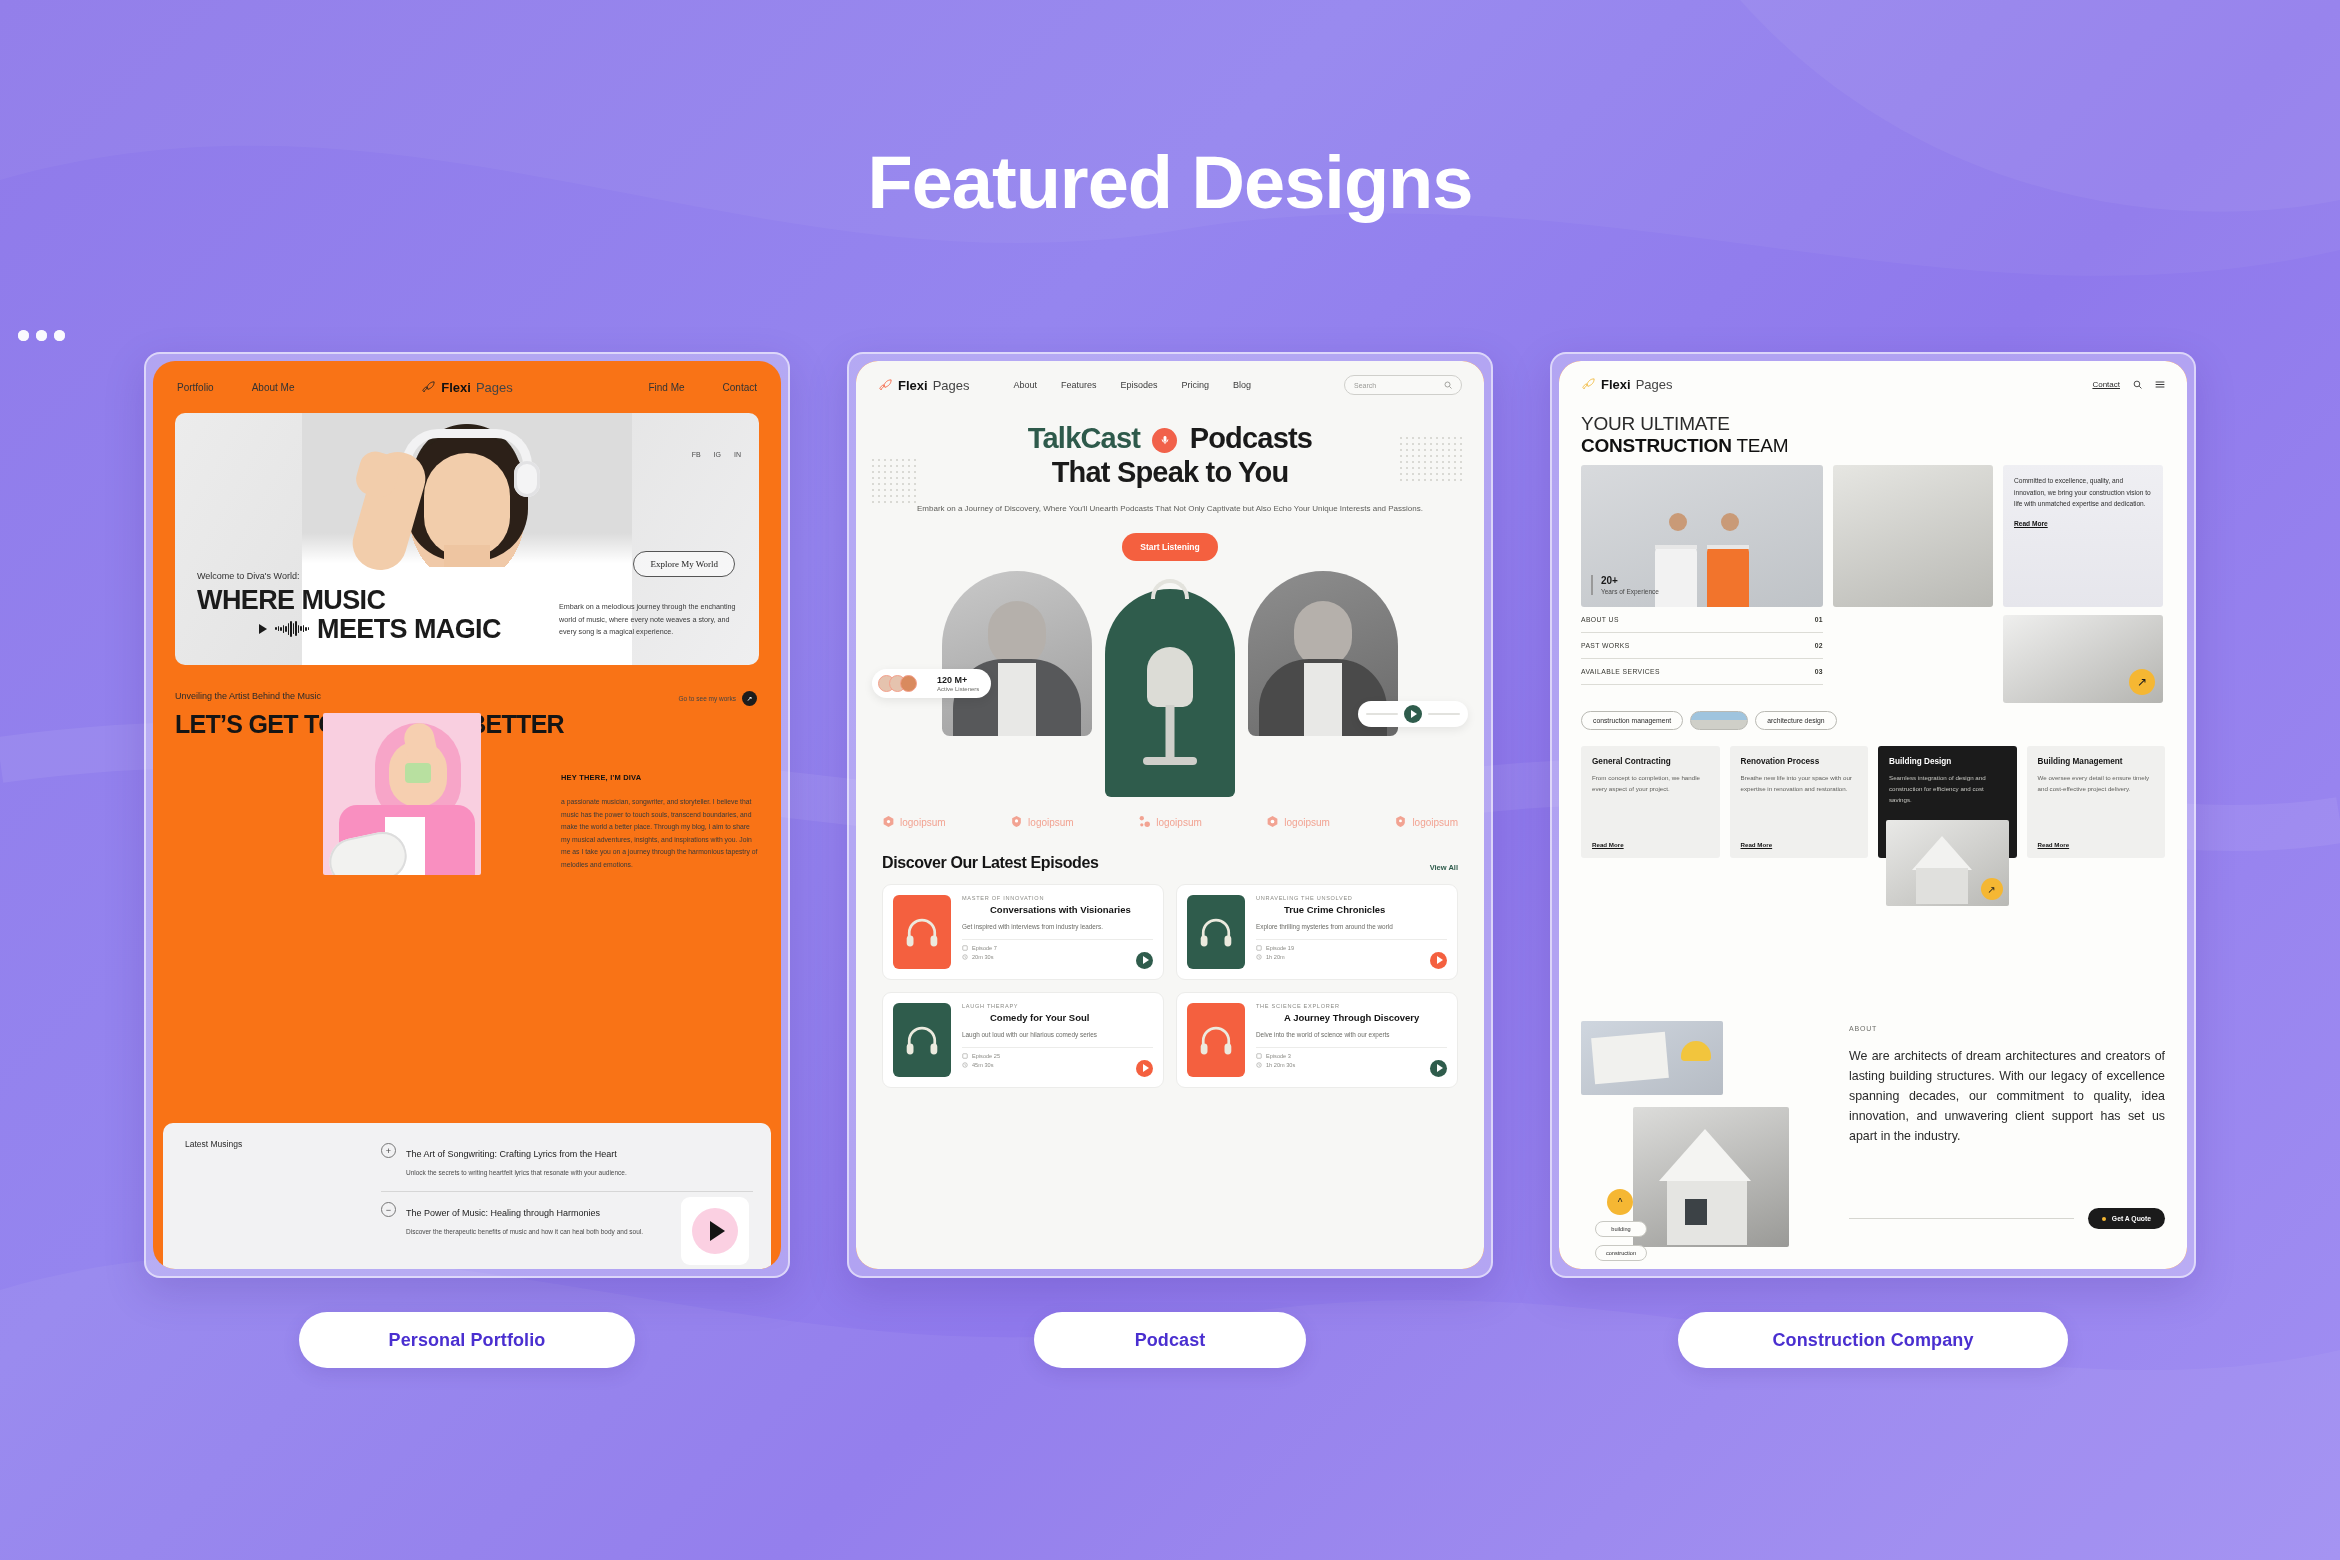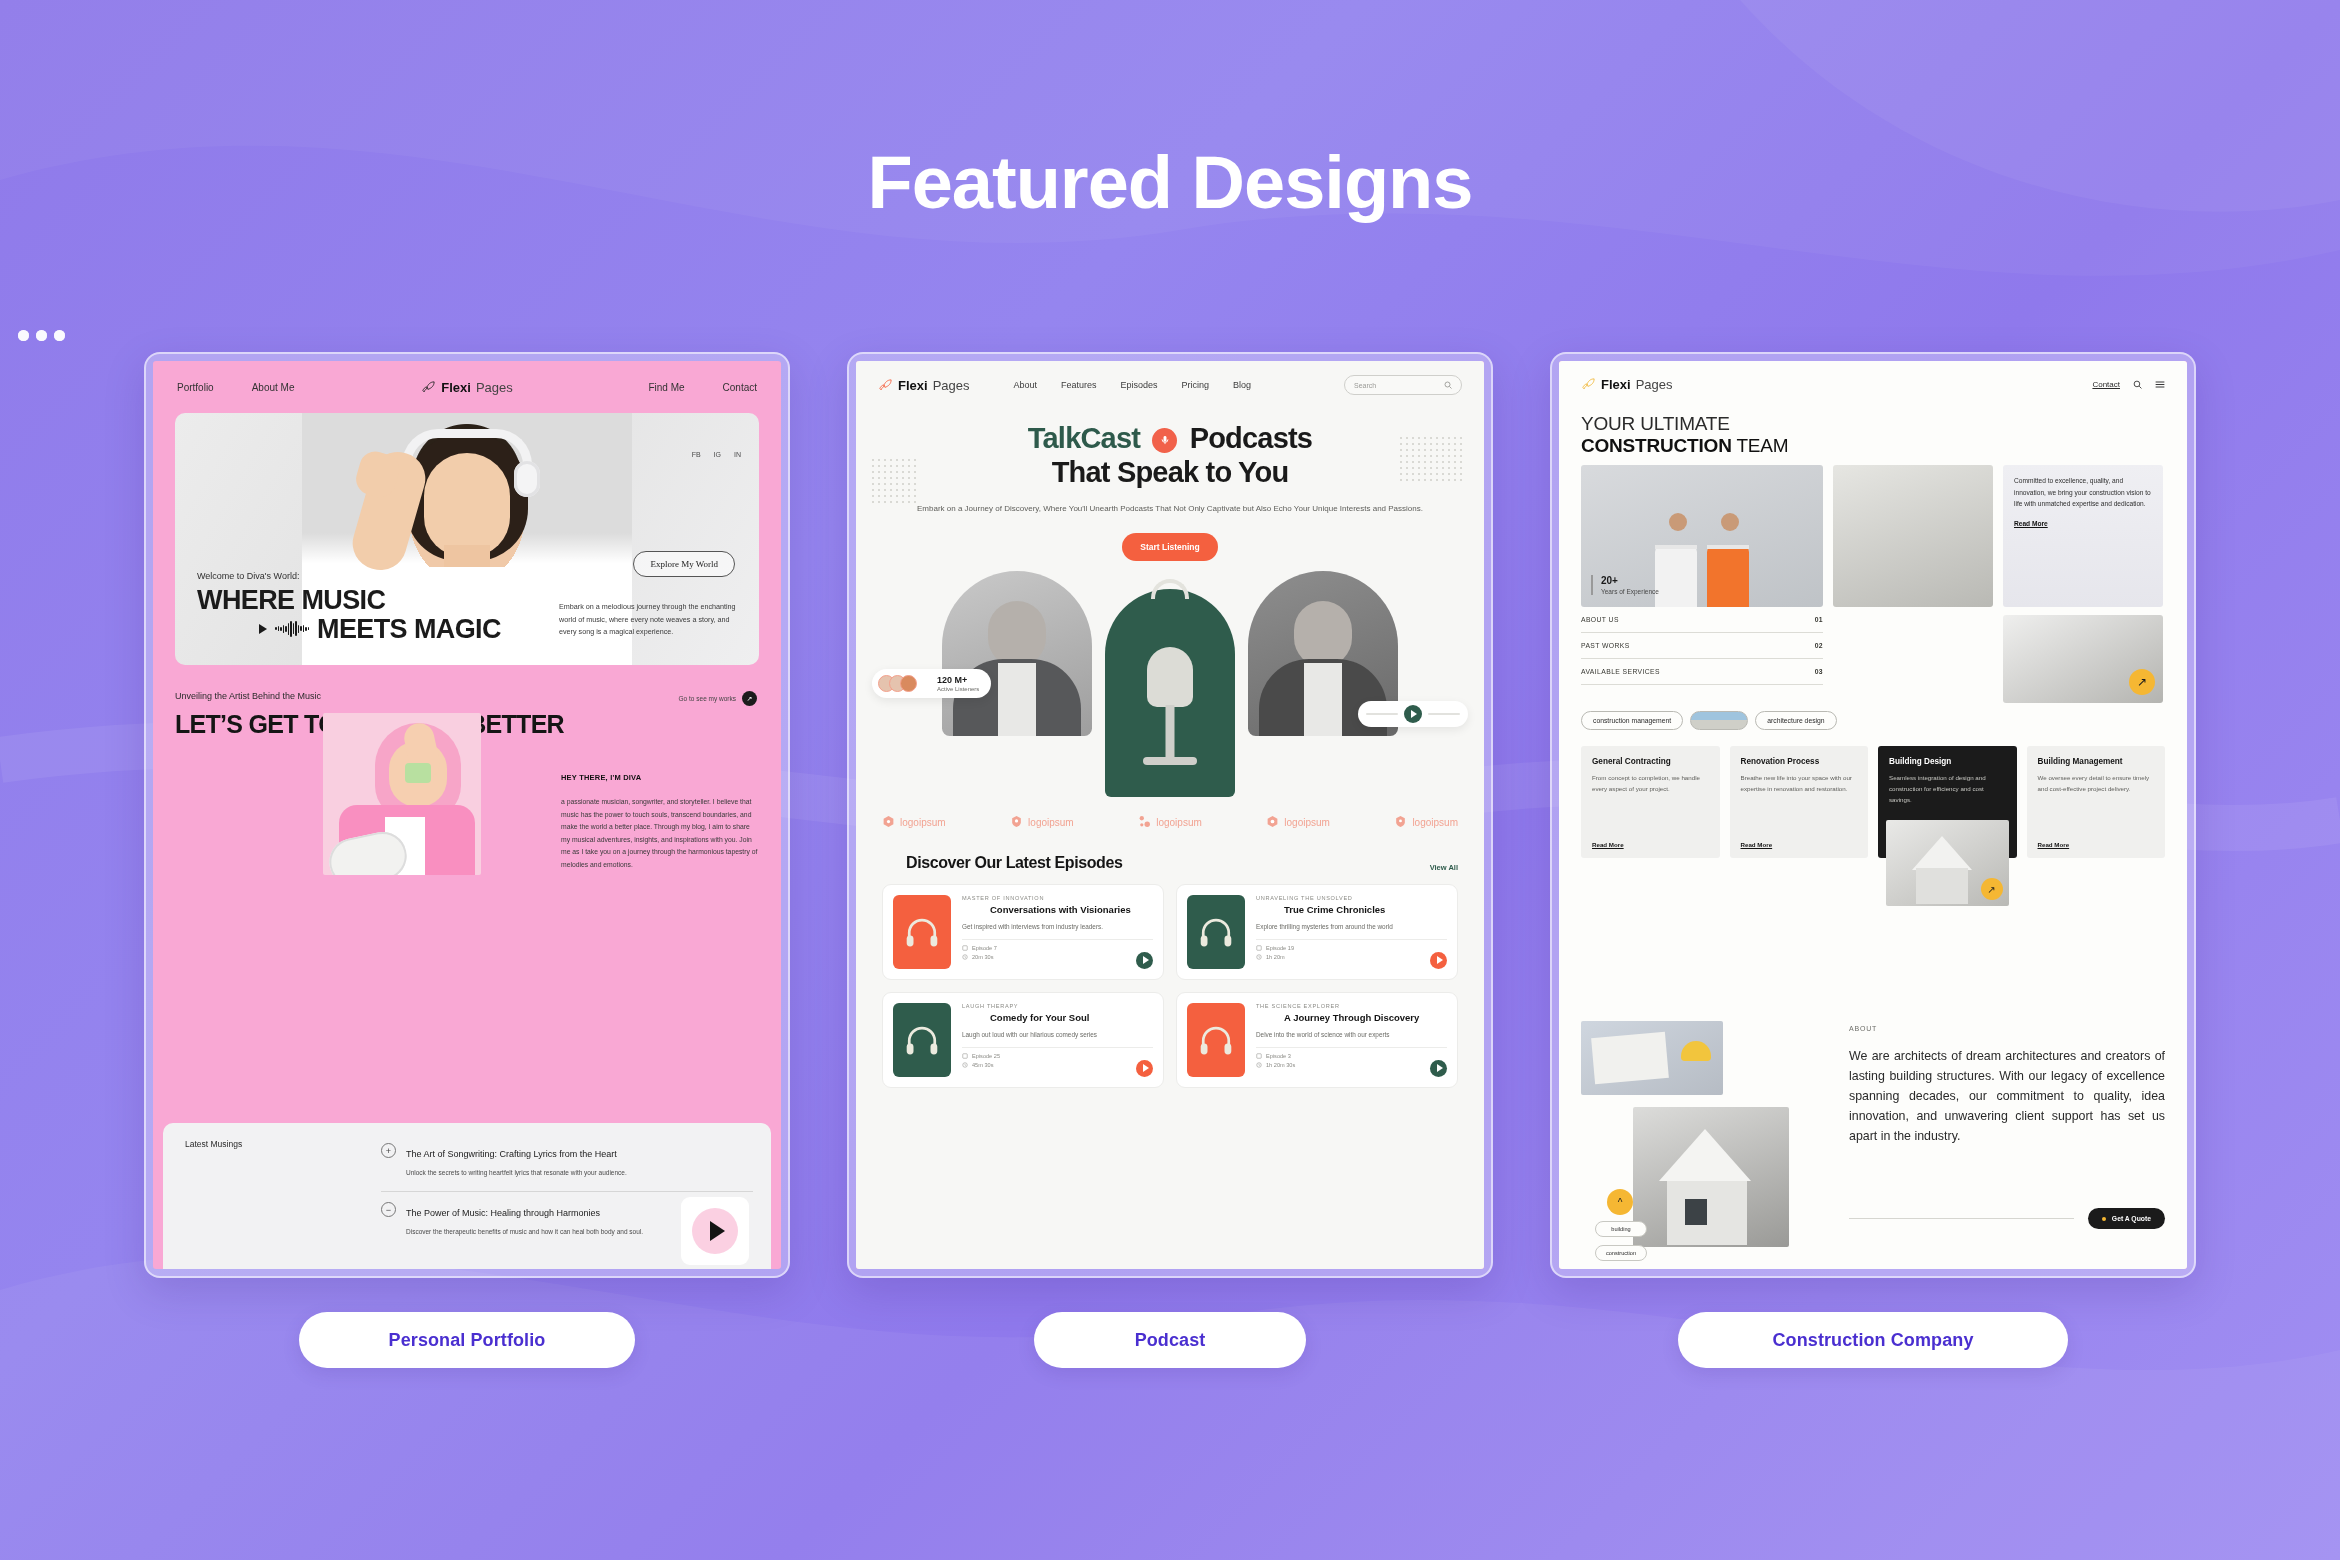--- a/index.html
+++ b/index.html
@@ -27,21 +27,21 @@
   .browser {
     width: 646px; height: 926px;
     background: rgba(255,255,255,0.30);
     border: 2px solid rgba(255,255,255,0.55);
     border-radius: 16px;
     padding: 7px;
     box-shadow: 0 14px 40px rgba(60,30,130,0.18);
   }
   .browser-inner {
     width: 100%; height: 100%;
-    background: #f9a8d4; border-radius: 3px;
+    background: #f97316; border-radius: 22px;
     overflow: hidden; position: relative;
   }
   .titlebar { height: 22px; display: flex; align-items: center; gap: 7px; padding-left: 12px;
     background: transparent; position: absolute; top: -28px; left: 6px; }
   .dot { width: 11px; height: 11px; border-radius: 50%; background: rgba(255,255,255,0.65); }
 
   .site { position: absolute; inset: 0; overflow: hidden; }
 
   
   .p-nav { display: flex; align-items: center; height: 52px; padding: 0 24px; font-size: 10px; color: #333; }
@@ -149,21 +149,21 @@
   .stats .d { font-size:6px; color:#6a6a66; margin-top:1px; }
   .player { position:absolute; right:16px; top:130px; width:110px; height:26px; background:#fff; border-radius:14px;
     display:flex; align-items:center; gap:6px; padding:0 8px; box-shadow:0 3px 10px rgba(0,0,0,0.08); }
   .player .bar { flex:1; height:2px; background:#e2e2de; border-radius:2px; }
   .player .pb { width:18px;height:18px;border-radius:50%;background:#2f5c4c;display:flex;align-items:center;justify-content:center;}
   .player .pb .t{width:0;height:0;border-left:6px solid #fff;border-top:4px solid transparent;border-bottom:4px solid transparent;margin-left:2px;}
   .logos { display:flex; justify-content:space-between; padding: 16px 26px 0; }
   .logo { display:flex; align-items:flex-end; gap:5px; color:#f2a392; font-size:10px; }
   .logo .g { width:13px;height:13px; }
   .eps-head { display:flex; align-items:flex-end; justify-content:space-between; padding: 26px 26px 0; }
-  .eps-head h3 { font-size:16px; font-weight:bold; color:#151515; letter-spacing:-0.4px;margin-left:24px;}
+  .eps-head h3 { font-size:16px; font-weight:bold; color:#151515; letter-spacing:-0.4px;}
   .eps-head a { font-size:7.5px; color:#2f5c4c; font-weight:bold; }
   .eps-grid { display:grid; grid-template-columns: 1fr 1fr; gap:12px; padding: 12px 26px 0; }
   .ep { background:#fff; border:1px solid #ececea; border-radius:9px; padding:10px; display:flex; gap:11px; height:96px; position:relative;}
   .ep-art { width:58px; height:100%; border-radius:6px; display:flex; align-items:center; justify-content:center; flex:0 0 auto;}
   .ep-art.orange { background:#f4603f; } .ep-art.green { background:#2f5c4c; }
   .hp-ico { width:34px;height:30px; }
   .ep-body { flex:1; min-width:0; position:relative;}
   .ep-kick { font-size:5.6px; letter-spacing:0.7px; color:#8b8b86; }
   .ep-t { font-size:9.5px; font-weight:bold; color:#141414; margin-top:3px; line-height:1.25;margin-left:28px; }
   .ep-d { font-size:6.4px; color:#6b6b66; margin-top:6px; line-height:1.6; }

